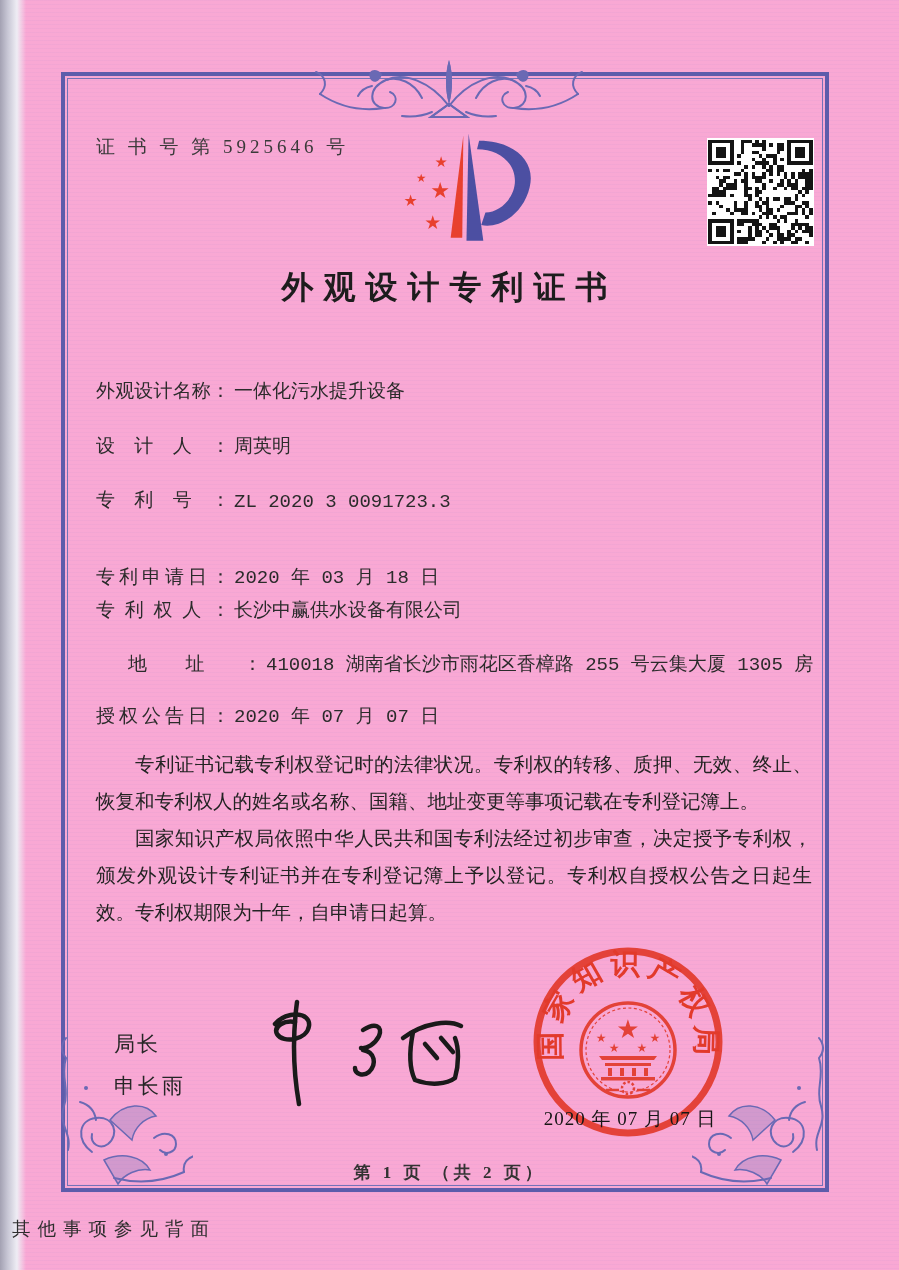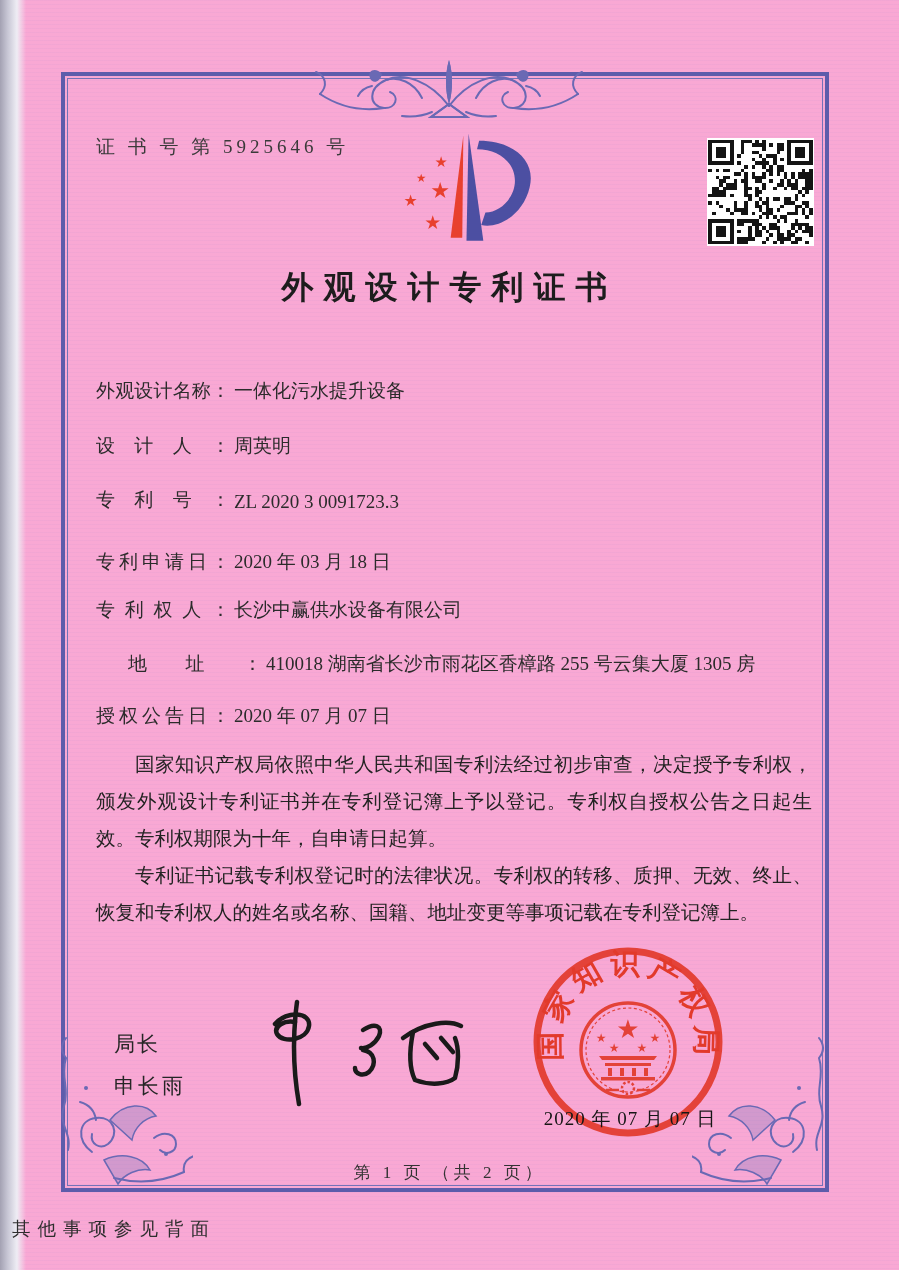--- a/index.html
+++ b/index.html
@@ -8,31 +8,31 @@
   .page::before{content:'';position:absolute;inset:0;pointer-events:none;z-index:0;
         background:repeating-linear-gradient(180deg,rgba(125,125,195,0.055) 0 1px,transparent 1px 4px);}
   .edge-left{position:absolute;left:0;top:0;bottom:0;width:26px;z-index:1;
         background:linear-gradient(90deg,#a3a1b2 0,#c8c7d5 30%,#eeedf4 65%,rgba(255,255,255,0) 100%);}
   .abs{position:absolute;z-index:2;}
   .frame{left:61px;top:72px;width:760px;height:1112px;border:4px solid #5d5cab;}
   .frame::after{content:'';position:absolute;inset:2px;border:1.5px solid #7372b8;}
   .cert-no{left:96px;top:134px;font-size:19px;letter-spacing:4px;color:#3a3a3a;}
   .title{left:0;top:266px;width:899px;text-align:center;font-size:32px;font-weight:700;
          letter-spacing:10px;color:#1d1d1d;}
-  .row{left:96px;width:714px;font-size:19px;white-space:nowrap;color:#2b2b2b;}
+  .row{left:96px;width:714px;font-size:19px;white-space:nowrap;color:#2b2b2b;font-family:Liberation Mono, monospace;}
   .flabel{display:inline-block;width:134px;text-align:justify;text-align-last:justify;vertical-align:bottom;}
   .fvalue{margin-left:4px;}
   .flabel2{letter-spacing:2px;}
   .paras{left:96px;top:746px;width:716px;font-size:19.5px;line-height:37px;color:#232323;text-align:justify;}
   .paras p{margin:0;text-indent:2em;}
   .sig-title{left:114px;top:1030px;font-size:21px;letter-spacing:2px;}
   .sig-name{left:114px;top:1072px;font-size:21px;letter-spacing:3px;}
   .seal-date{left:538px;top:1106px;width:184px;text-align:center;font-size:19px;
              letter-spacing:1px;color:#161616;z-index:5;}
-  .page-ind{left:0;top:1161px;width:899px;text-align:center;font-size:17px;letter-spacing:4px;color:#333;}
+  .page-ind{left:0;top:1161px;width:899px;text-align:center;font-size:17px;letter-spacing:4px;color:#333;font-weight:bold;}
   .back-note{left:0;top:1216px;width:899px;text-align:left;font-size:18.5px;letter-spacing:7px;color:#2e2e2e;padding-left:12px;}
   svg{display:block;}
 </style>
 </head>
 <body>
 
 <div class="page">
   <div class="edge-left"></div>
 
   <div class="abs frame"></div>
@@ -115,36 +115,36 @@
 
   <div class="abs row" style="top:378px;">
     <span class="flabel">外观设计名称：</span><span class="fvalue">一体化污水提升设备</span>
   </div>
   <div class="abs row" style="top:433px;">
     <span class="flabel">设计人：</span><span class="fvalue">周英明</span>
   </div>
   <div class="abs row" style="top:487px;">
     <span class="flabel">专利号：</span><span class="fvalue">ZL 2020 3 0091723.3</span>
   </div>
-  <div class="abs row" style="top:549px;">
+  <div class="abs row" style="top:564px;">
     <span class="flabel">专利申请日：</span><span class="fvalue">2020 年 03 月 18 日</span>
   </div>
   <div class="abs row" style="top:597px;">
     <span class="flabel">专利权人：</span><span class="fvalue">长沙中赢供水设备有限公司</span>
   </div>
   <div class="abs row" style="top:651px;margin-left:32px;">
     <span class="flabel">地址：</span><span class="fvalue">410018 湖南省长沙市雨花区香樟路 255 号云集大厦 1305 房</span>
   </div>
   <div class="abs row" style="top:703px;">
     <span class="flabel">授权公告日：</span><span class="fvalue">2020 年 07 月 07 日</span>
   </div>
 
   <div class="abs paras">
+    <p>专利证书记载专利权登记时的法律状况。专利权的转移、质押、无效、终止、恢复和专利权人的姓名或名称、国籍、地址变更等事项记载在专利登记簿上。</p>
     <p>国家知识产权局依照中华人民共和国专利法经过初步审查，决定授予专利权，颁发外观设计专利证书并在专利登记簿上予以登记。专利权自授权公告之日起生效。专利权期限为十年，自申请日起算。</p>
-    <p>专利证书记载专利权登记时的法律状况。专利权的转移、质押、无效、终止、恢复和专利权人的姓名或名称、国籍、地址变更等事项记载在专利登记簿上。</p>
   </div>
 
   <div class="abs sig-title">局长</div>
   <div class="abs sig-name">申长雨</div>
   <svg class="abs" style="left:235px;top:992px;" width="235" height="120" viewBox="0 0 235 120">
     <g fill="none" stroke="#1a1a1a" stroke-width="4.5" stroke-linecap="round" stroke-linejoin="round">
       <path d="M62 10 C58 40 58 78 64 112"></path>
       <path d="M40 32 C52 18 76 20 74 34 C72 48 48 52 42 42 C38 34 50 28 60 30"></path>
       <path d="M128 38 C140 30 148 34 144 44 C140 52 132 57 126 56"></path>
       <path d="M128 58 C140 60 142 72 134 80 C128 85 120 82 120 76"></path>

